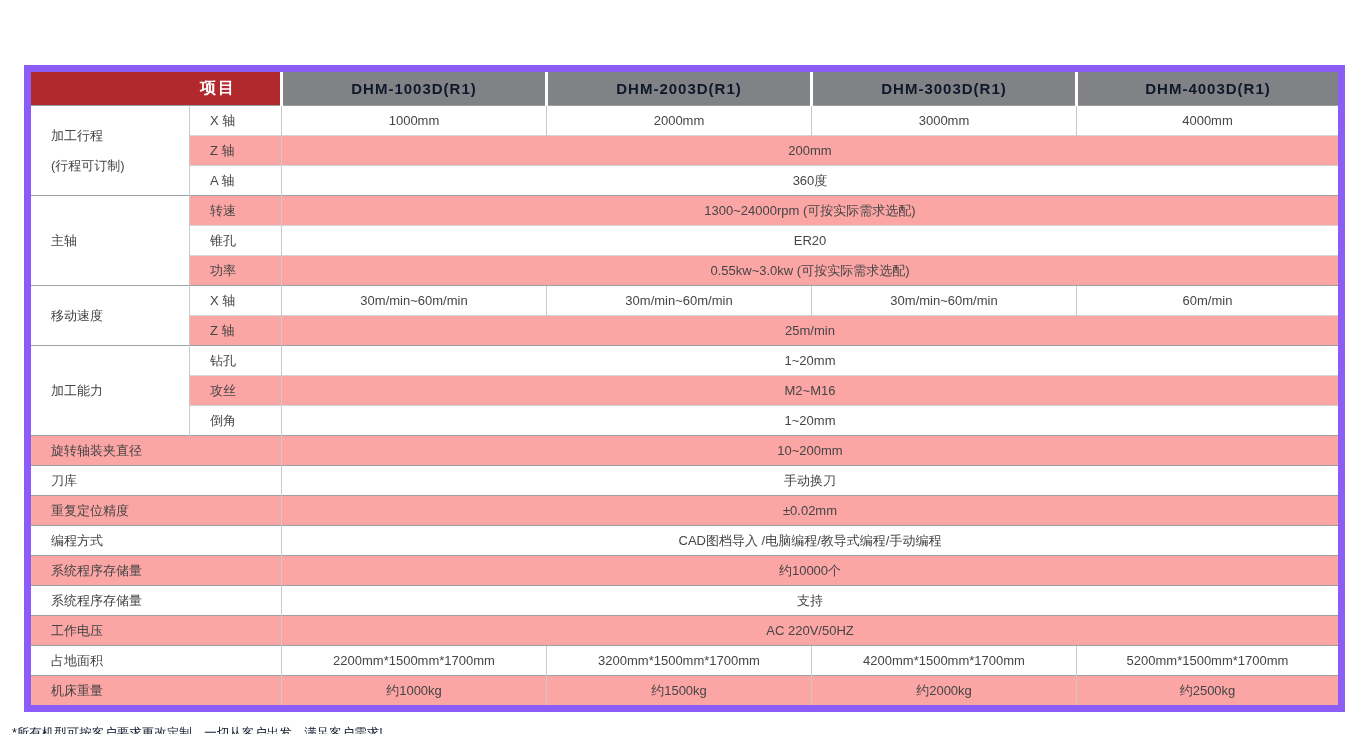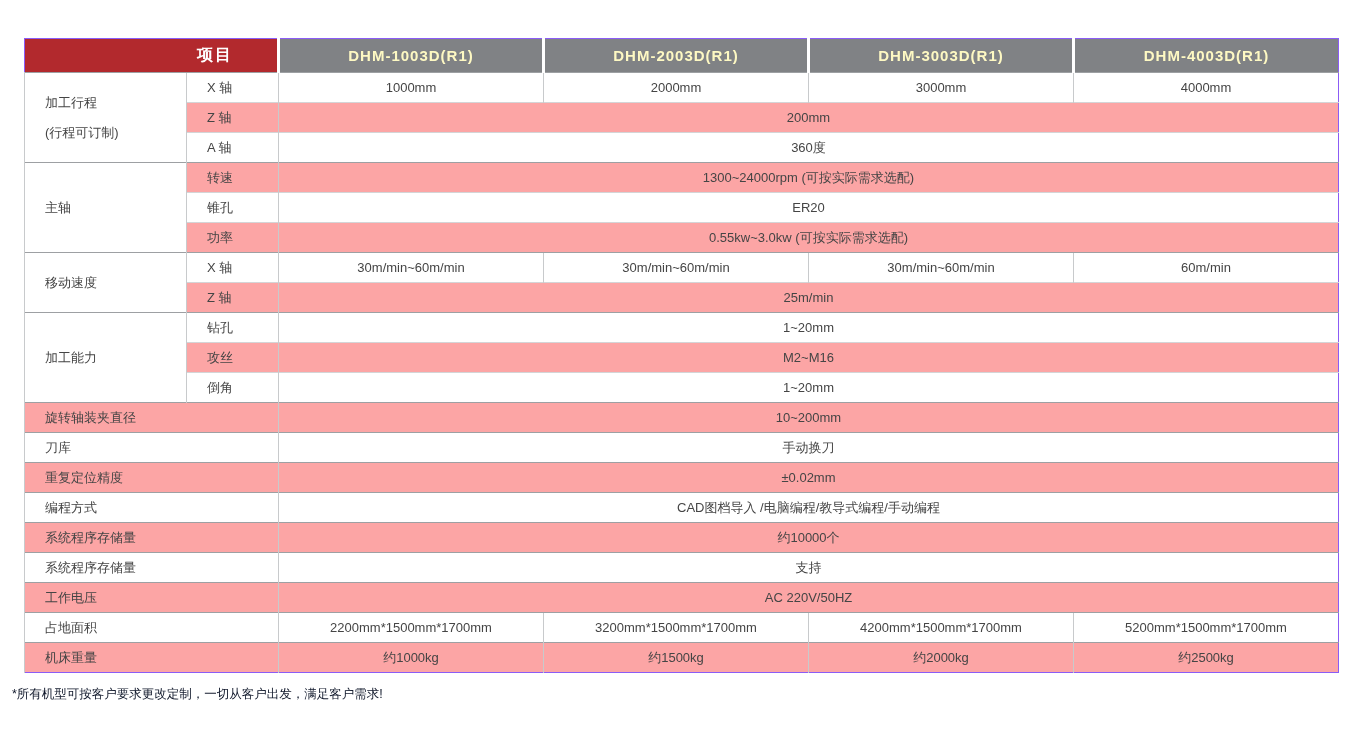--- a/index.html
+++ b/index.html
@@ -11,40 +11,41 @@
     overflow: hidden;
     font-family: "Liberation Sans", "DejaVu Sans", sans-serif;
   }
   .wrap {
     padding: 38px 0 0 24px;
   }
   table.spec {
     border-collapse: collapse;
     table-layout: fixed;
     width: 1314px;
-    border: 1px solid #8b5cf6;
+    border: 7px solid #8b5cf6;
+    margin-top: 27px;
   }
   
   thead th {
     height: 33px;
     padding: 0;
     font-weight: bold;
     vertical-align: middle;
   }
   th.corner {
     background: #b2292d;
     color: #ffffff;
     font-size: 16px;
     letter-spacing: 2px;
     text-align: right;
     padding-right: 44px;
   }
   th.model {
     background: #808285;
-    color: #fef9c3;
+    color: #0f172a;
     font-size: 15px;
     letter-spacing: 1px;
     text-align: center;
     border-left: 3px solid #ffffff;
   }
   
   tbody td {
     height: 29px;
     padding: 0;
     font-size: 13px;

